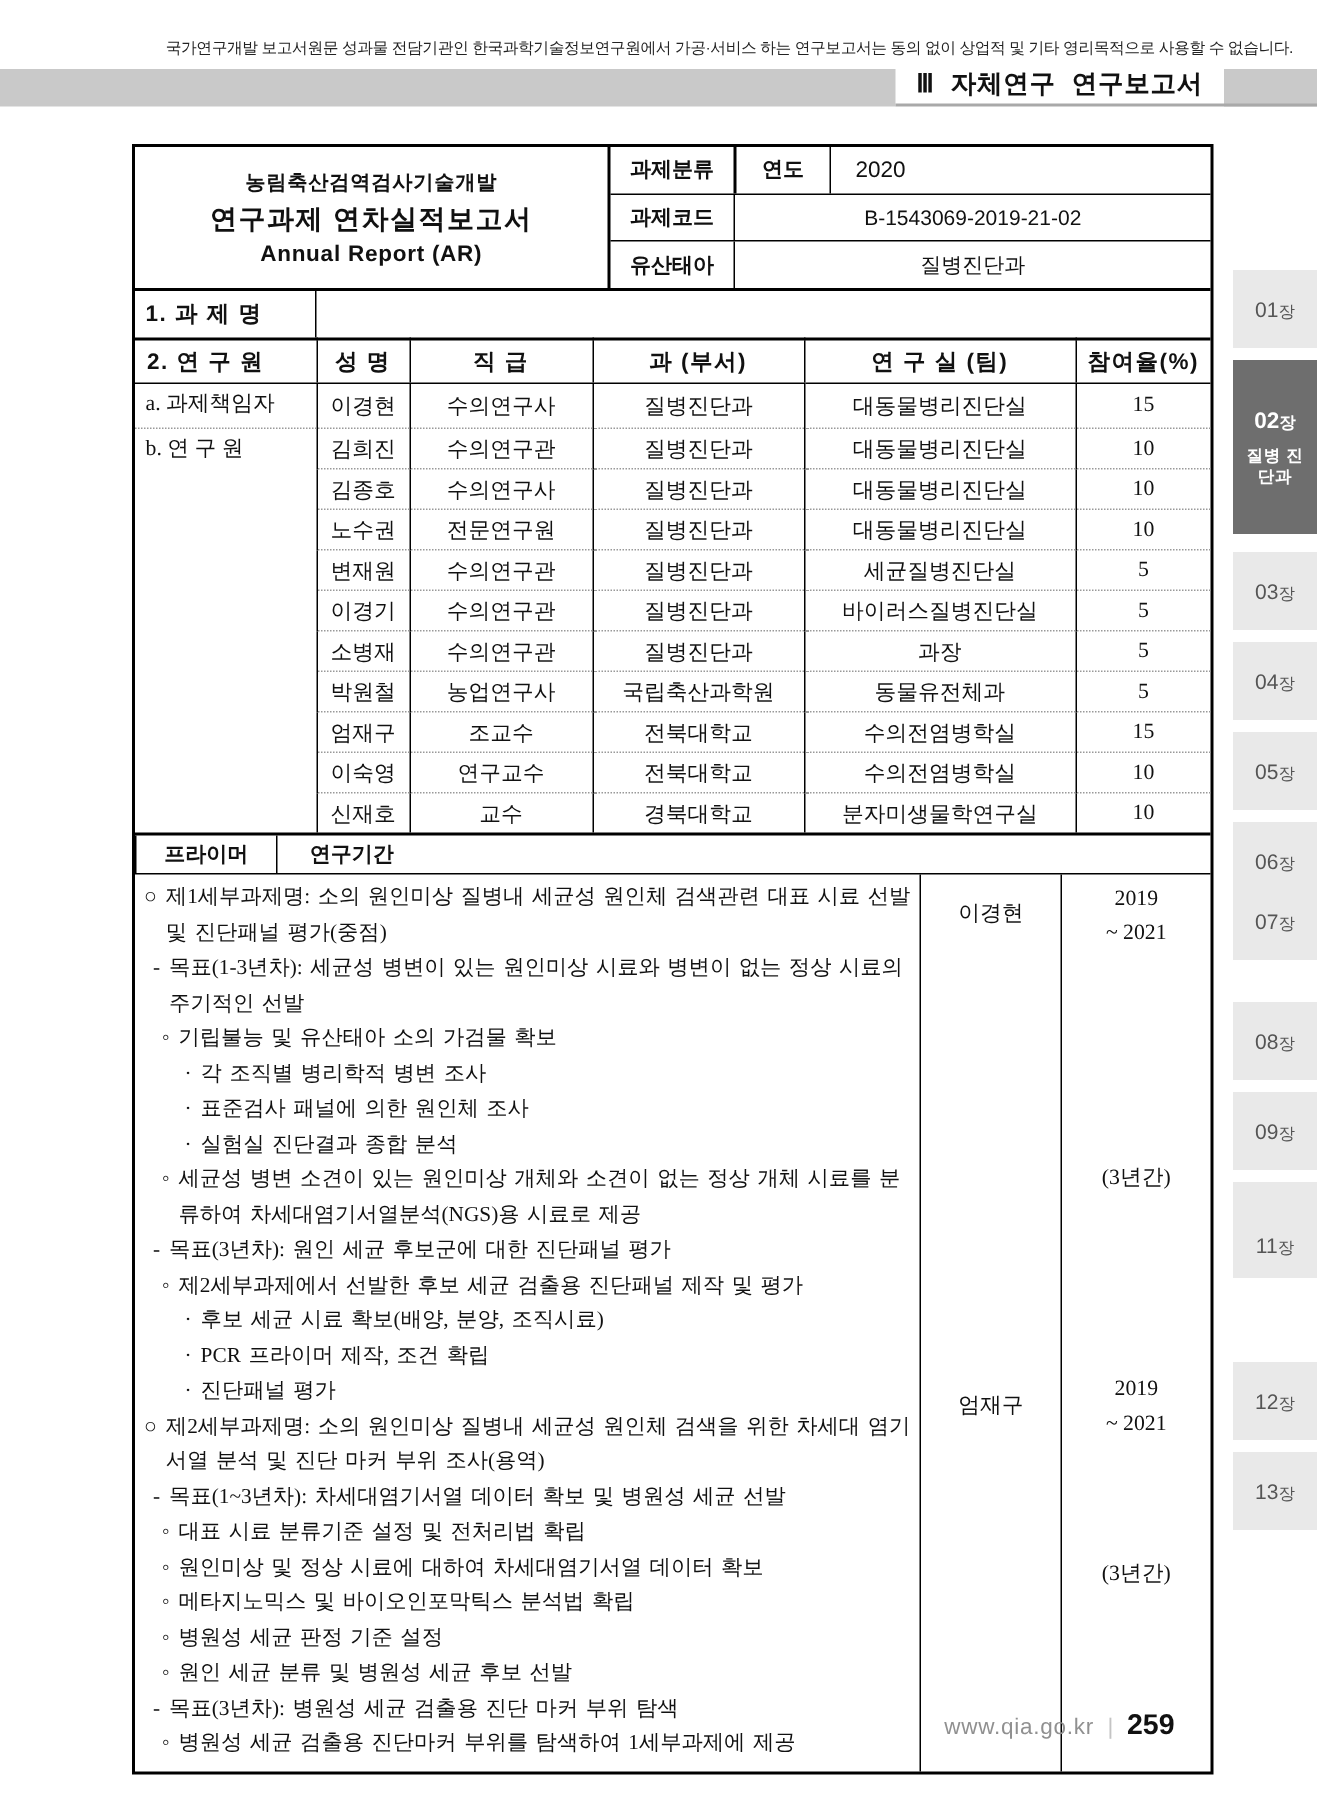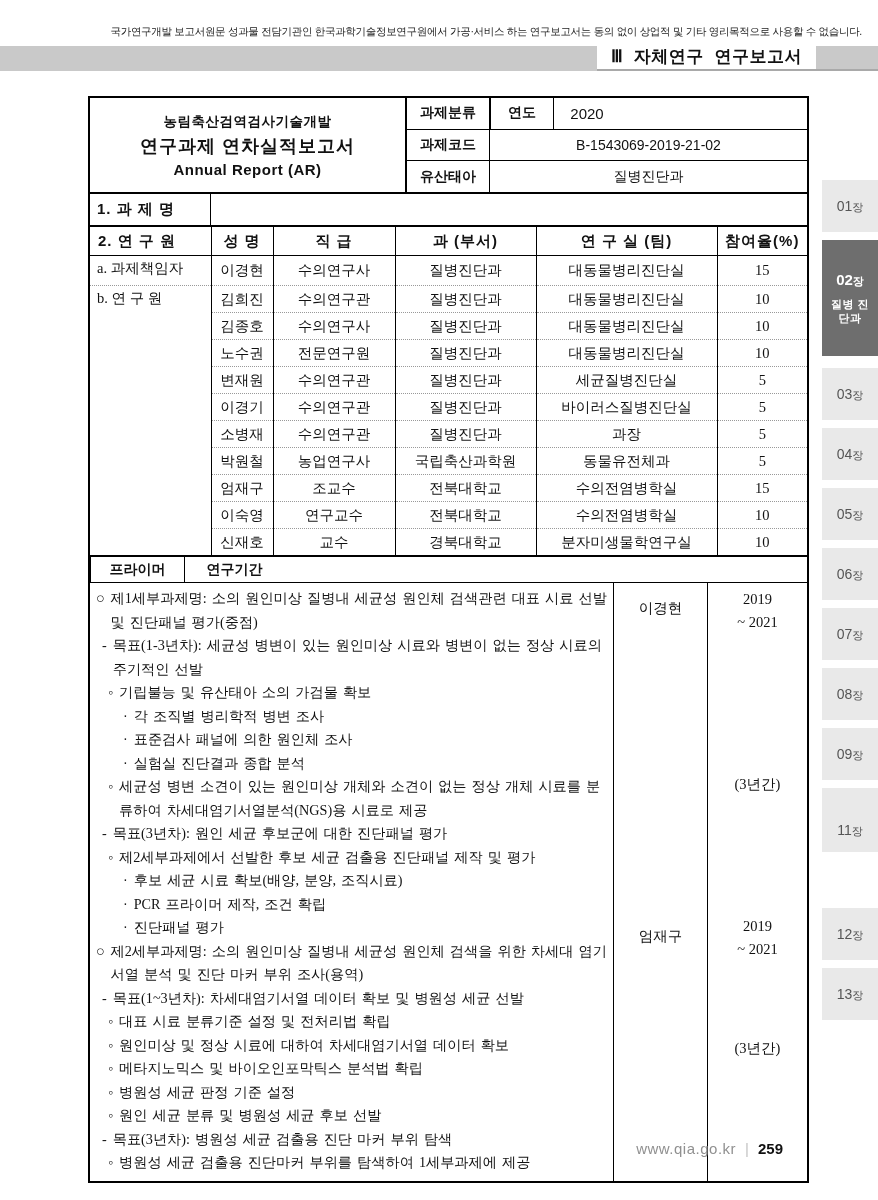--- a/index.html
+++ b/index.html
@@ -106,21 +106,21 @@
   .tab.active{background:#6e6e6e;color:#fff;font-weight:bold;}
   .tab.active .t-num{font-size:15px;}
   .tab .t-sub{
     width:44px;margin-top:8px;font-size:11px;line-height:14px;text-align:center;
     font-weight:bold;letter-spacing:0.5px;
   }
   
   .footer{position:absolute;top:1140px;right:95px;display:flex;align-items:baseline;gap:9px;}
   .f-url{font-size:15px;color:#909090;letter-spacing:0.5px;}
   .f-sep{font-size:15px;color:#c4c4c4;}
-  .f-page{font-size:15px;font-weight:bold;color:#111;}
+  .f-page{font-size:19px;font-weight:bold;color:#111;}
 </style>
 </head>
 <body>
 
 <div class="disclaimer">국가연구개발 보고서원문 성과물 전담기관인 한국과학기술정보연구원에서 가공·서비스 하는 연구보고서는 동의 없이 상업적 및 기타 영리목적으로 사용할 수 없습니다.</div>
 
 <div class="band-row">
   <div class="band-left"></div>
   <div class="band-title">Ⅲ 자체연구 연구보고서</div>
   <div class="band-right"></div>
@@ -398,21 +398,21 @@
         <span class="t-num">05</span>
         <span class="t-suf">장</span>
       </div>
     </div>
     <div class="tab" style="top: 548px; height: 52px;">
       <div class="t-line">
         <span class="t-num">06</span>
         <span class="t-suf">장</span>
       </div>
     </div>
-    <div class="tab" style="top: 608px; height: 52px;">
+    <div class="tab" style="top: 588px; height: 52px;">
       <div class="t-line">
         <span class="t-num">07</span>
         <span class="t-suf">장</span>
       </div>
     </div>
     <div class="tab" style="top: 668px; height: 52px;">
       <div class="t-line">
         <span class="t-num">08</span>
         <span class="t-suf">장</span>
       </div>

